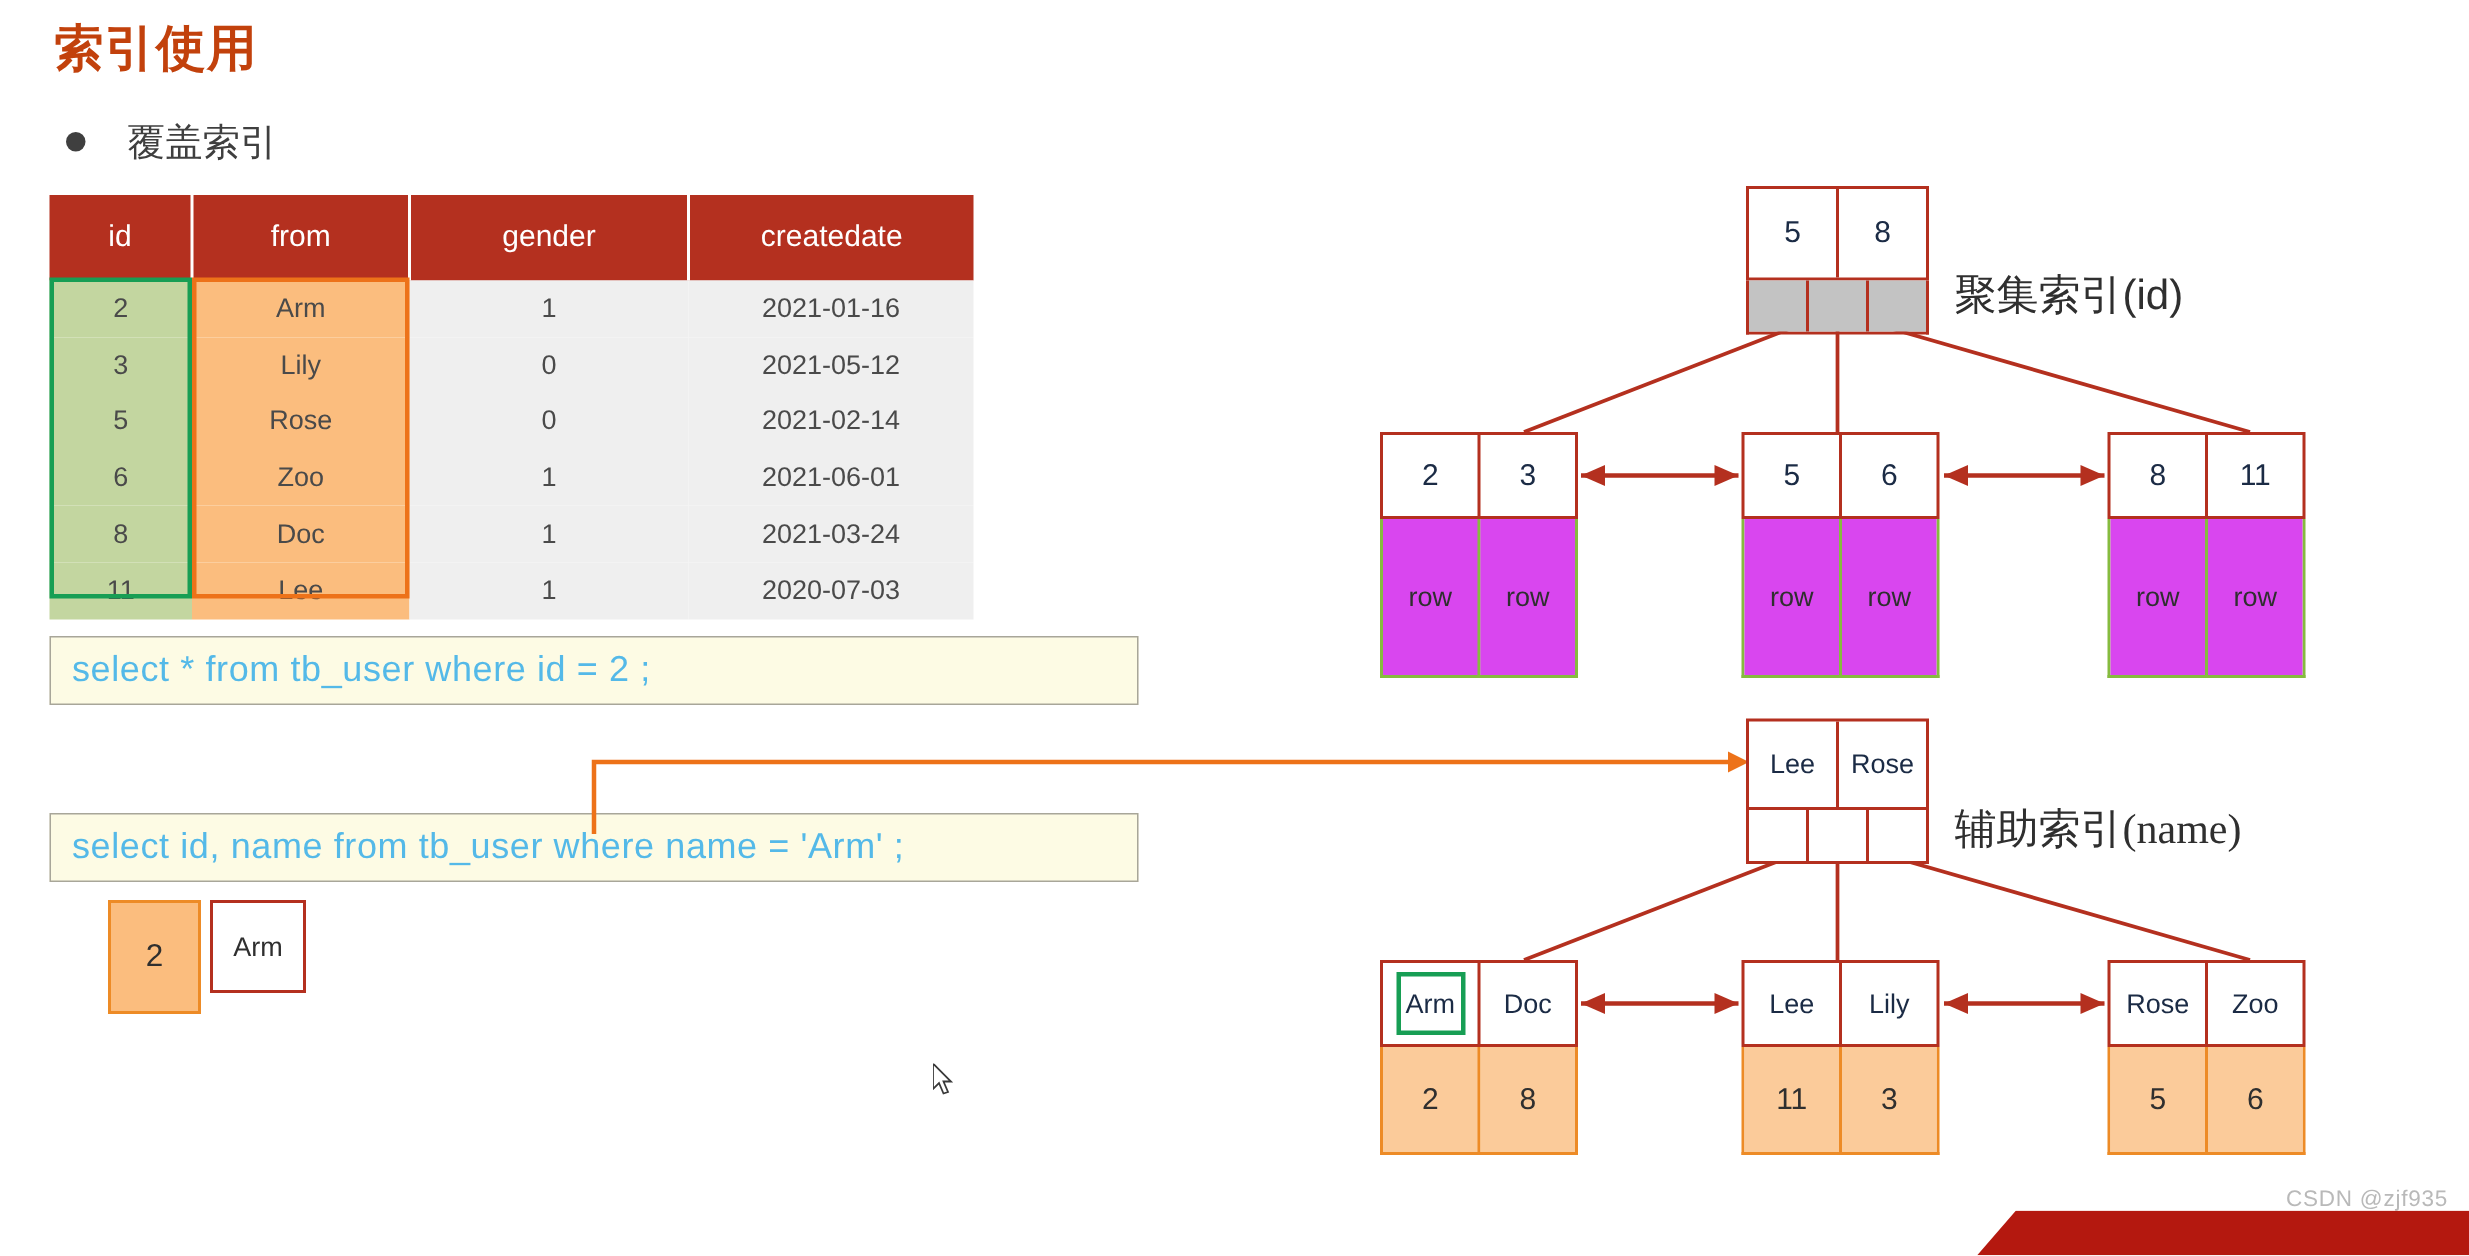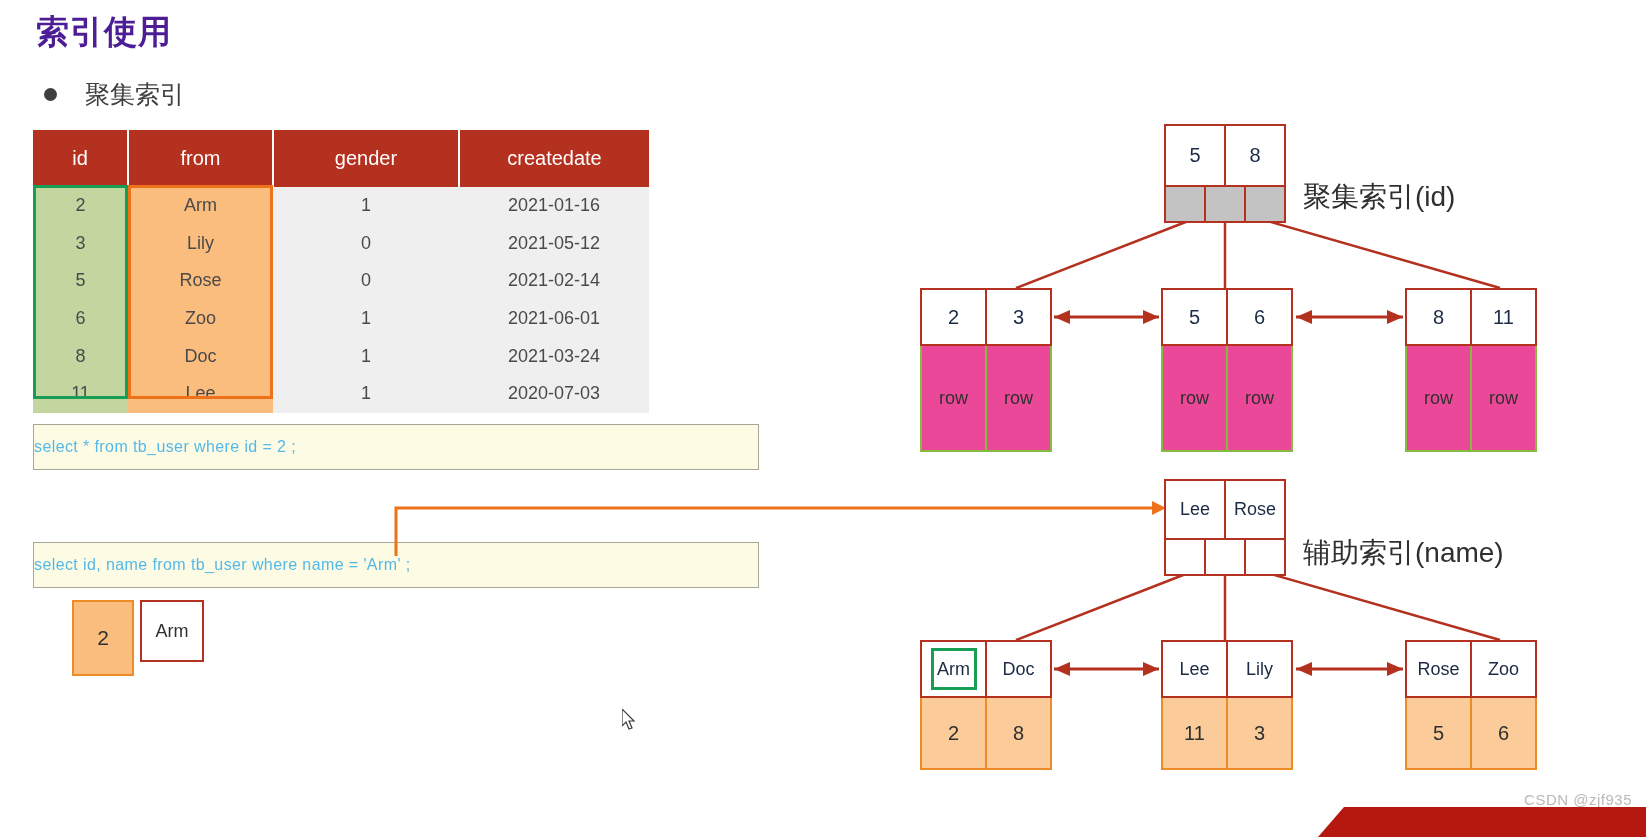--- a/index.html
+++ b/index.html
@@ -16,21 +16,21 @@
     color: #404040;
   }
 
   
   #page-title {
     position: absolute;
     left: 36px;
     top: 10px;
     font-size: 33px;
     font-weight: bold;
-    color: #4c1d95;
+    color: #c2410c;
     letter-spacing: 1px;
   }
   #bullet-row {
     position: absolute;
     left: 44px;
     top: 78px;
     display: flex;
     align-items: center;
     gap: 28px;
   }
@@ -100,22 +100,23 @@
   }
 
   
   .sql-box {
     position: absolute;
     background: #fdfbe4;
     border: 1px solid #a8a699;
     box-sizing: border-box;
     display: flex;
     align-items: center;
+    padding-left: 14px;
     color: #54b9e8;
-    font-size: 16px;
+    font-size: 24px;
     letter-spacing: 0.4px;
   }
   #sql-box-1 { left: 33px; top: 424px; width: 726px; height: 46px; }
   #sql-box-2 { left: 33px; top: 542px; width: 726px; height: 46px; }
 
   
   #result-id-cell {
     position: absolute;
     left: 72px; top: 600px; width: 62px; height: 76px;
     background: #fbbd7e;
@@ -181,21 +182,21 @@
   .ptr-row.white .pcell { background: #ffffff; }
 
   .row-payload {
     display: flex;
     border: 2px solid #86bb3f;
     border-top: none;
     box-sizing: border-box;
   }
   .row-payload .rcell {
     flex: 1;
-    background: #ec4899;
+    background: #d946ef;
     border-right: 2px solid #86bb3f;
     box-sizing: border-box;
     display: flex; align-items: center; justify-content: center;
     font-size: 18px;
     color: #2f2f2f;
   }
   .row-payload .rcell:last-child { border-right: none; }
 
   .id-payload {
     display: flex;
@@ -230,21 +231,21 @@
   }
 
   
   .index-label {
     position: absolute;
     font-size: 28px;
     color: #2f2f2f;
     white-space: nowrap;
   }
   #clustered-label { left: 1303px; top: 178px; }
-  #secondary-label { left: 1303px; top: 534px; }
+  #secondary-label { left: 1303px; top: 534px; font-family: Liberation Serif, serif; }
 
   
   #csdn-watermark {
     position: absolute;
     right: 14px;
     bottom: 29px;
     font-size: 15px;
     color: #b9b9b9;
     letter-spacing: 0.5px;
   }
@@ -277,21 +278,21 @@
     height: 24px;
   }
 </style>
 </head>
 <body>
 
 <div id="page-title">索引使用</div>
 
 <div id="bullet-row">
   <span id="bullet-dot"></span>
-  <span id="bullet-label">聚集索引</span>
+  <span id="bullet-label">覆盖索引</span>
 </div>
 
 <table id="data-table">
   <colgroup>
     <col class="tbl-col-id">
       <col class="tbl-col-name">
       <col class="tbl-col-gender">
       <col class="tbl-col-date">
   </colgroup>
   <thead>

